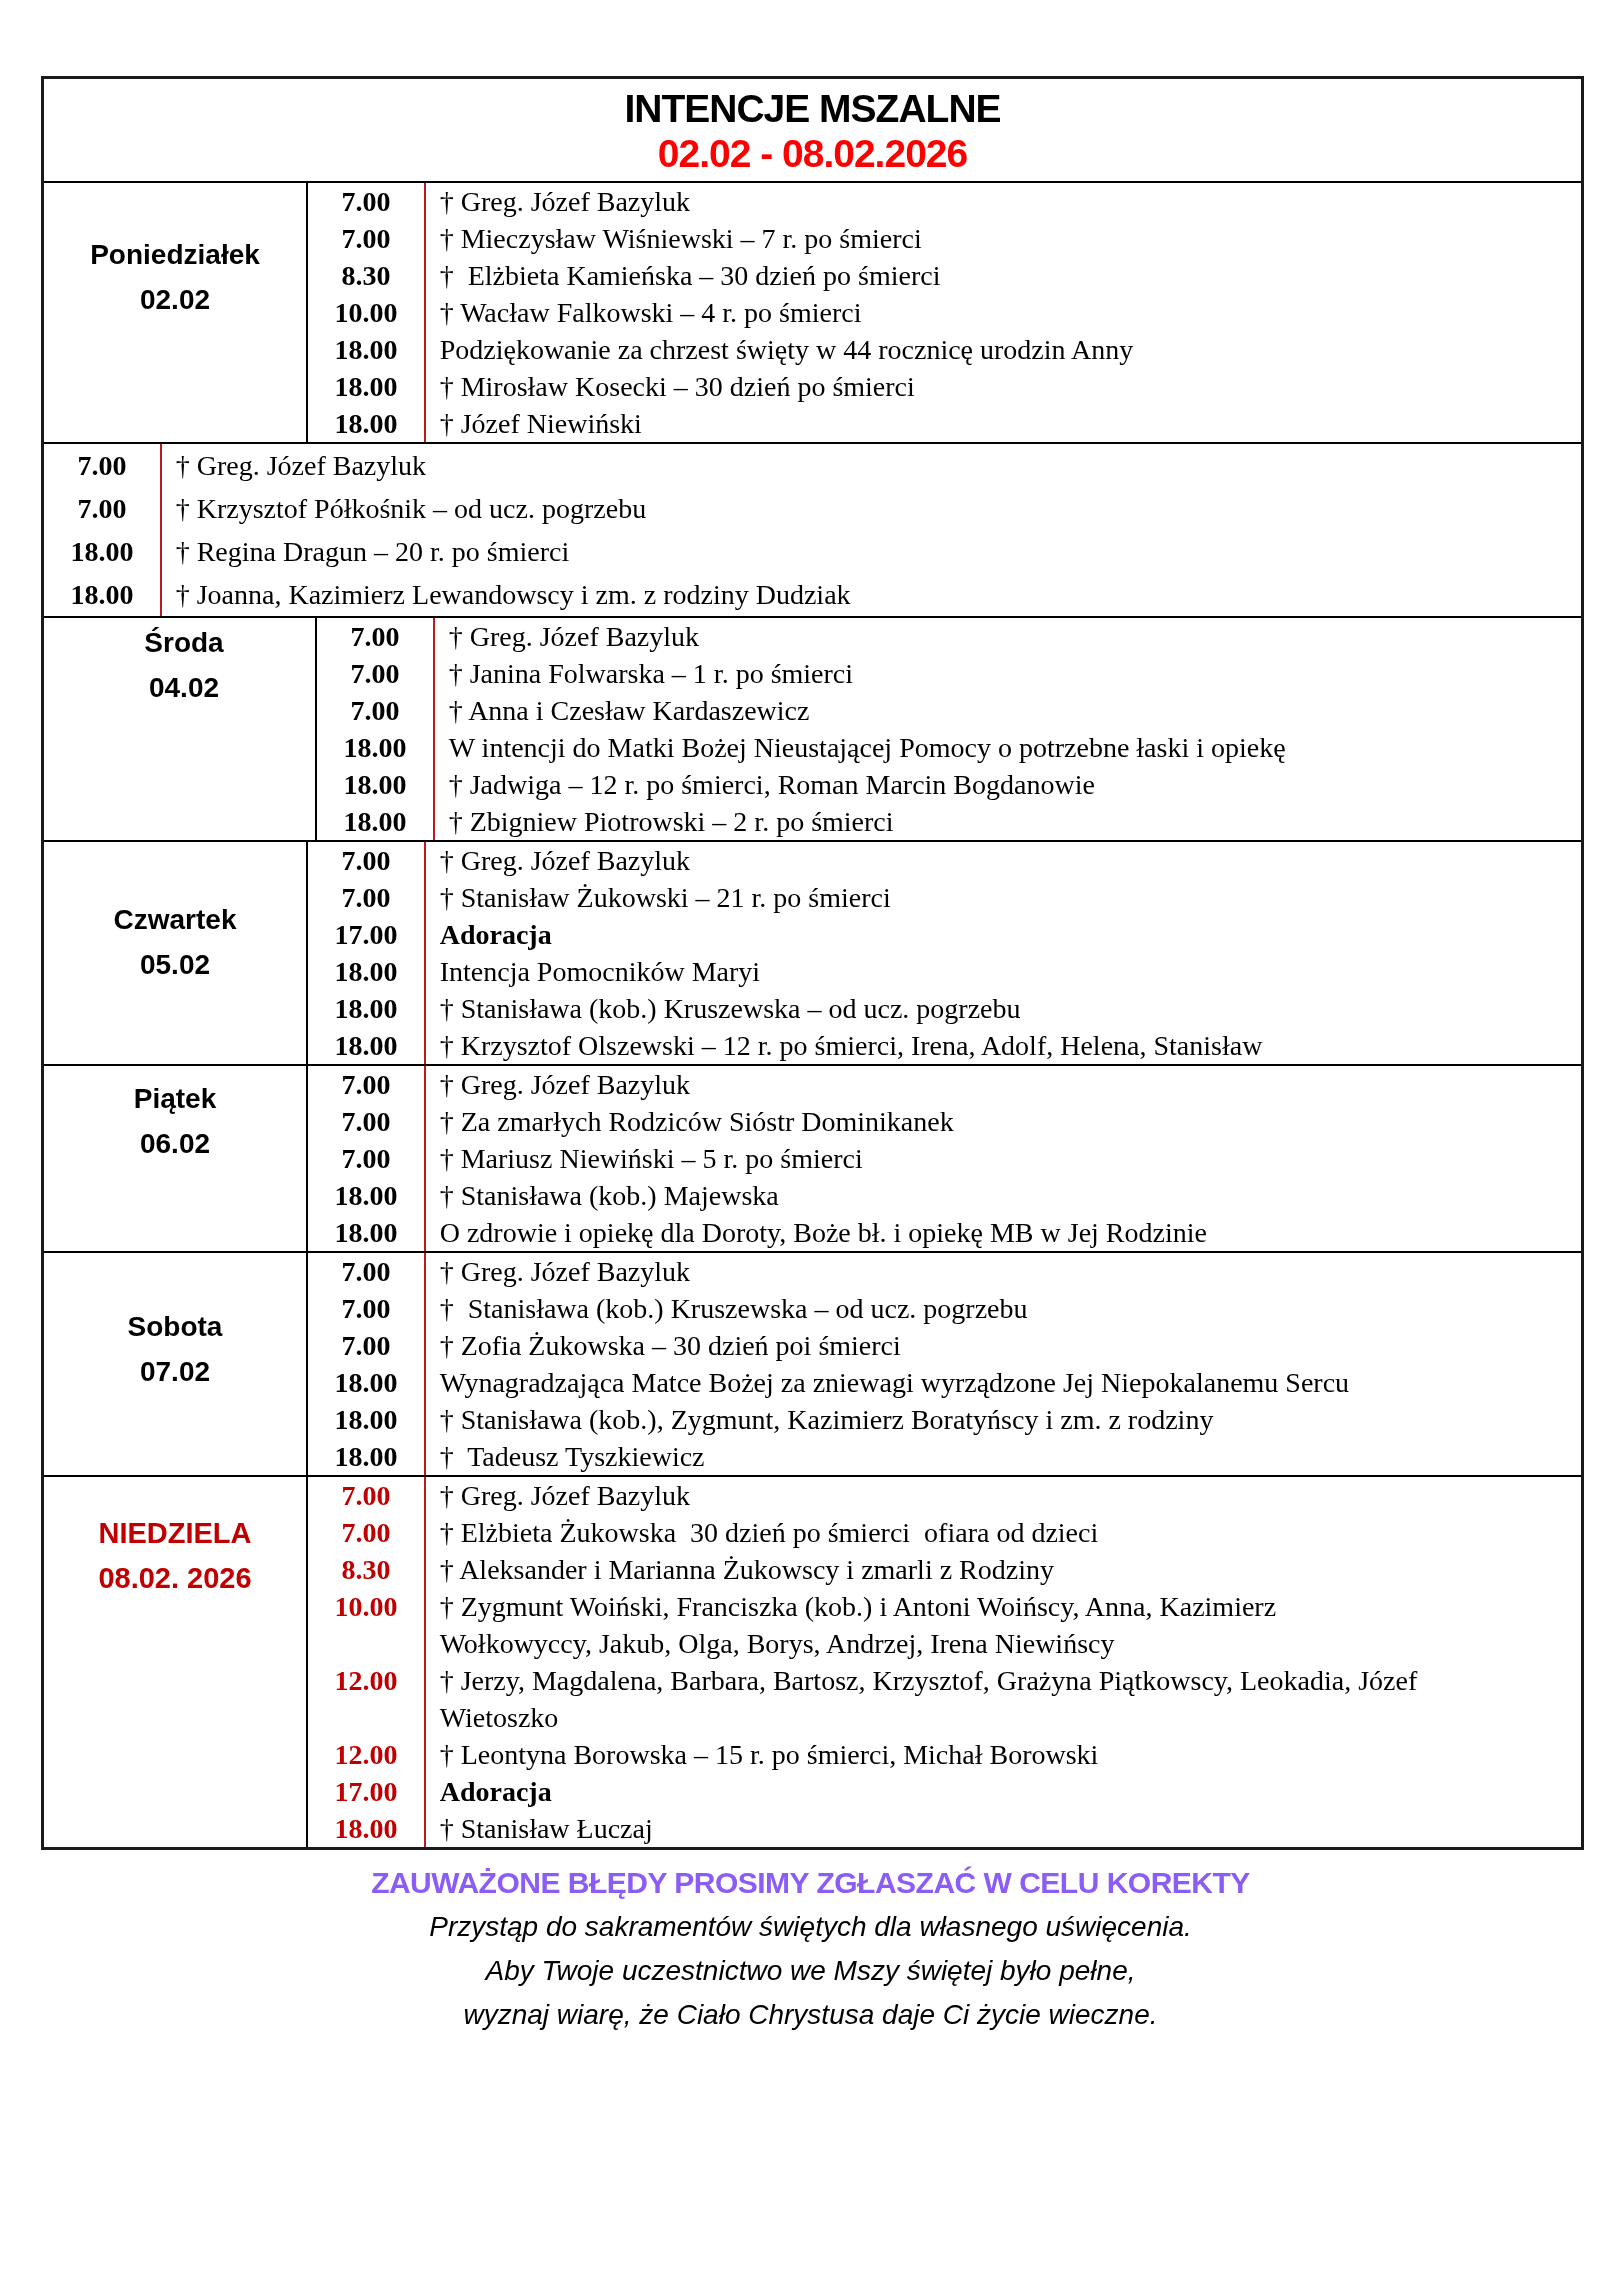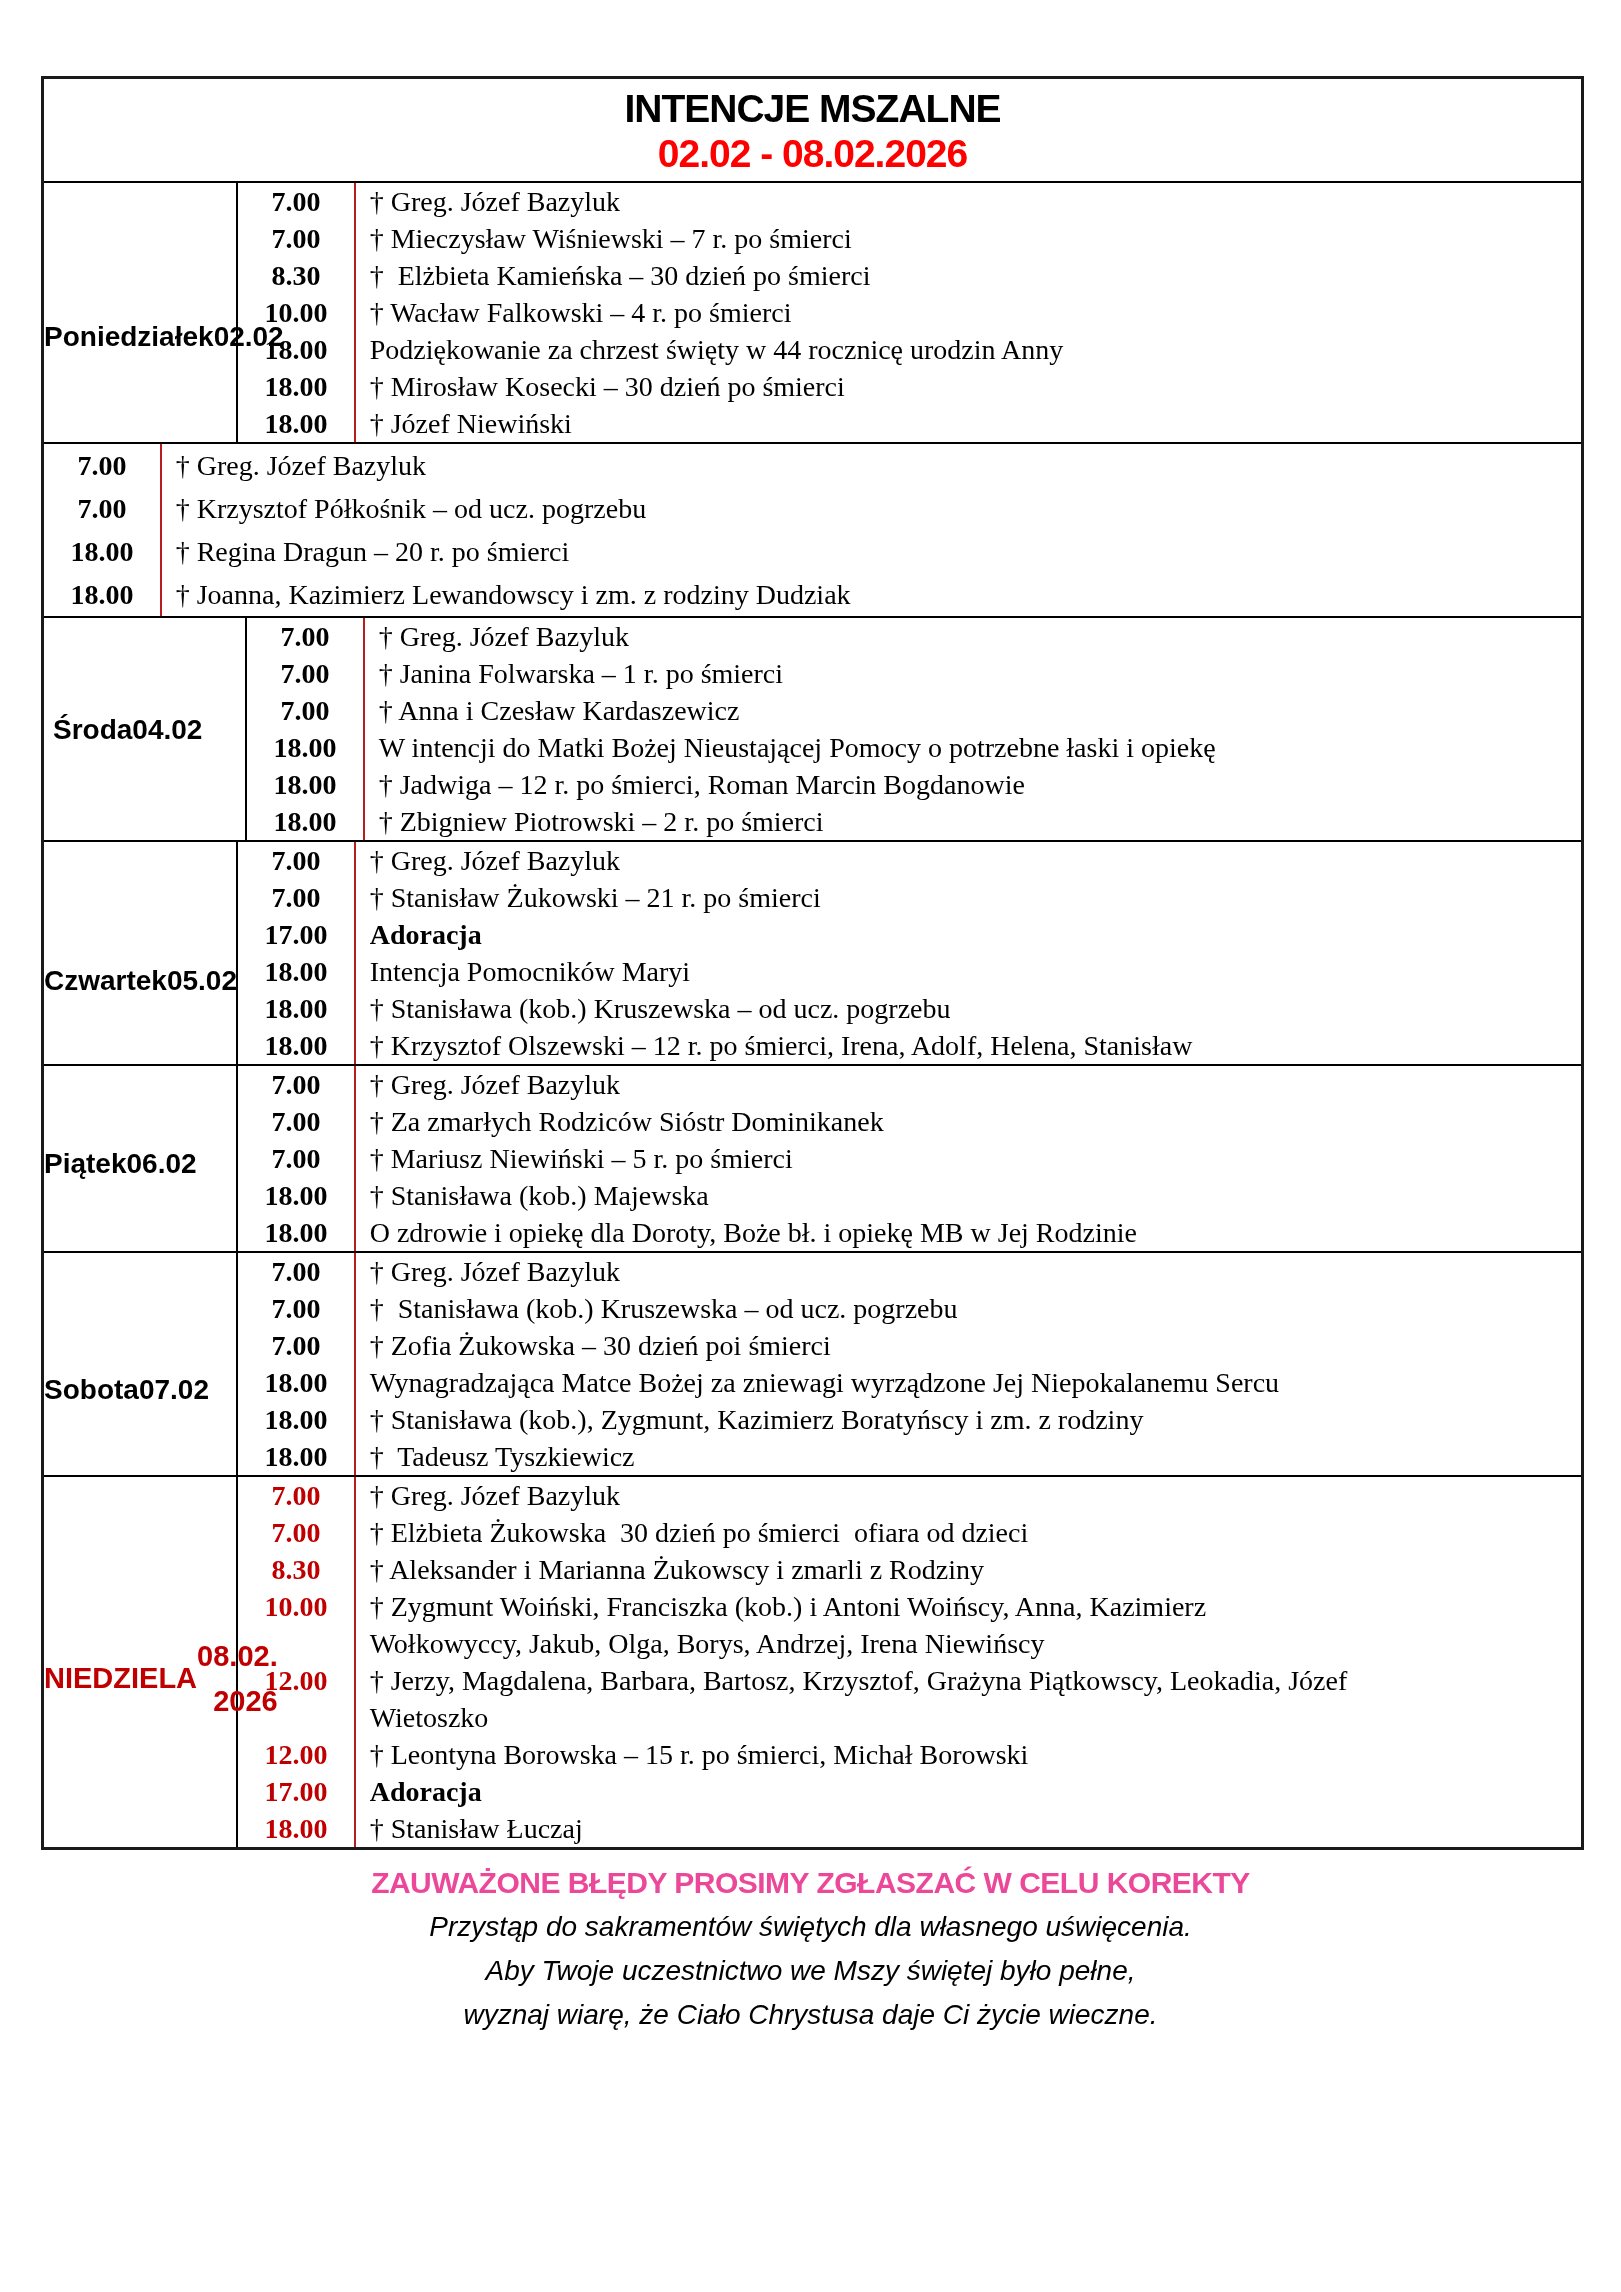--- a/index.html
+++ b/index.html
@@ -18,24 +18,24 @@
     font-size:39px; line-height:47px; letter-spacing:-1px; color:#000;
   }
   .daterange {
     font-family:"Liberation Sans", sans-serif; font-weight:bold;
     font-size:39px; line-height:43px; letter-spacing:-1px; color:var(--accent-red,#FF0000);
   }
   
   .day-block { display:flex; border-bottom:2.9px solid #000; align-items:stretch; }
   .day-block:last-child { border-bottom:none; }
   .day-cell {
-    width:194px; flex:none; border-right:2px solid #000; box-sizing:border-box;
-    display:flex; flex-direction:row; align-items:center;
+    width:264px; flex:none; border-right:2px solid #000; box-sizing:border-box;
+    display:flex; flex-direction:column; align-items:center;
     font-family:"Liberation Sans", sans-serif; font-weight:bold;
-    font-size:28px; line-height:45px; text-align:right;
+    font-size:28px; line-height:45px; text-align:center;
   }
   .day-block.accent .day-cell { color:var(--sunday-red,#C00000); font-size:29px; }
   .day-block.accent .time { color:var(--sunday-red,#C00000); }
   #days .day-block:nth-child(1) .day-cell { padding-top:49px; }
   #days .day-block:nth-child(2) .day-cell { padding-top:13.7px; }
   #days .day-block:nth-child(3) .day-cell { padding-top:2px;margin-left:9px;  }
   #days .day-block:nth-child(4) .day-cell { padding-top:55px; }
   #days .day-block:nth-child(5) .day-cell { padding-top:9.8px; }
   #days .day-block:nth-child(6) .day-cell { padding-top:51px; }
   #days .day-block:nth-child(7) .day-cell { padding-top:34px; }
@@ -51,21 +51,21 @@
   }
   .intention.bold { font-weight:bold; }
   
   #days .day-block:nth-child(2) .entry { min-height:43px; }
   #days .day-block:nth-child(2) .time,
   #days .day-block:nth-child(2) .intention { line-height:43px; }
   
   .footer { position:absolute; left:0; top:1860px; width:1621px; text-align:center; }
   .footer-notice {
     font-family:"Liberation Sans", sans-serif; font-weight:bold;
-    font-size:30px; line-height:45px; color:#ec4899; letter-spacing:-0.5px;
+    font-size:30px; line-height:45px; color:#8b5cf6; letter-spacing:-0.5px;
   }
   .footer-quote {
     font-family:"Liberation Sans", sans-serif; font-style:italic;
     font-size:28px; line-height:44px; color:#000;
   }
 </style>
 </head>
 <body>
 
 <div class="page">

